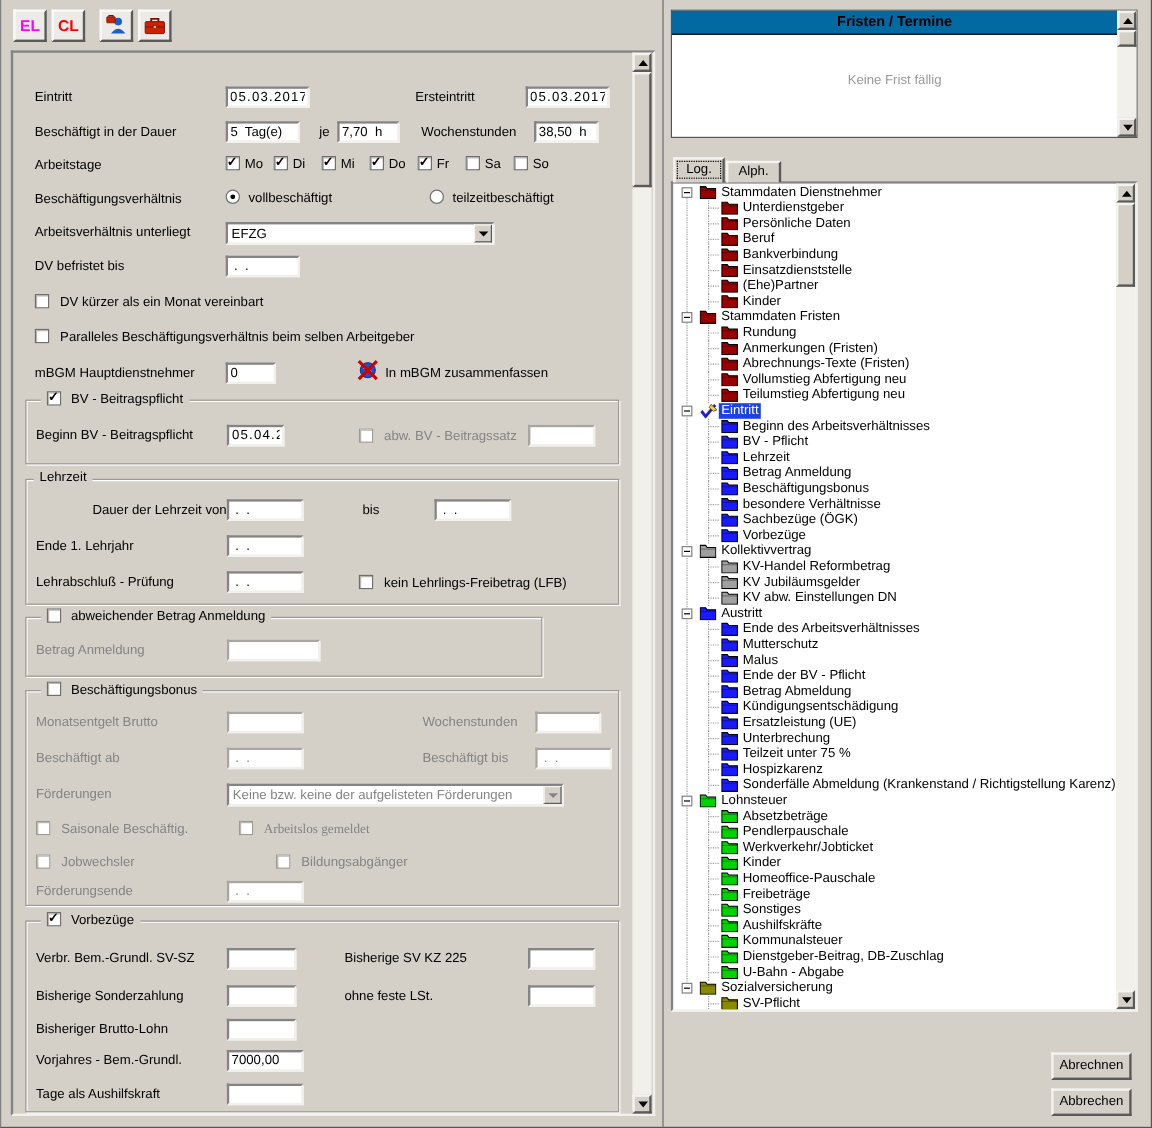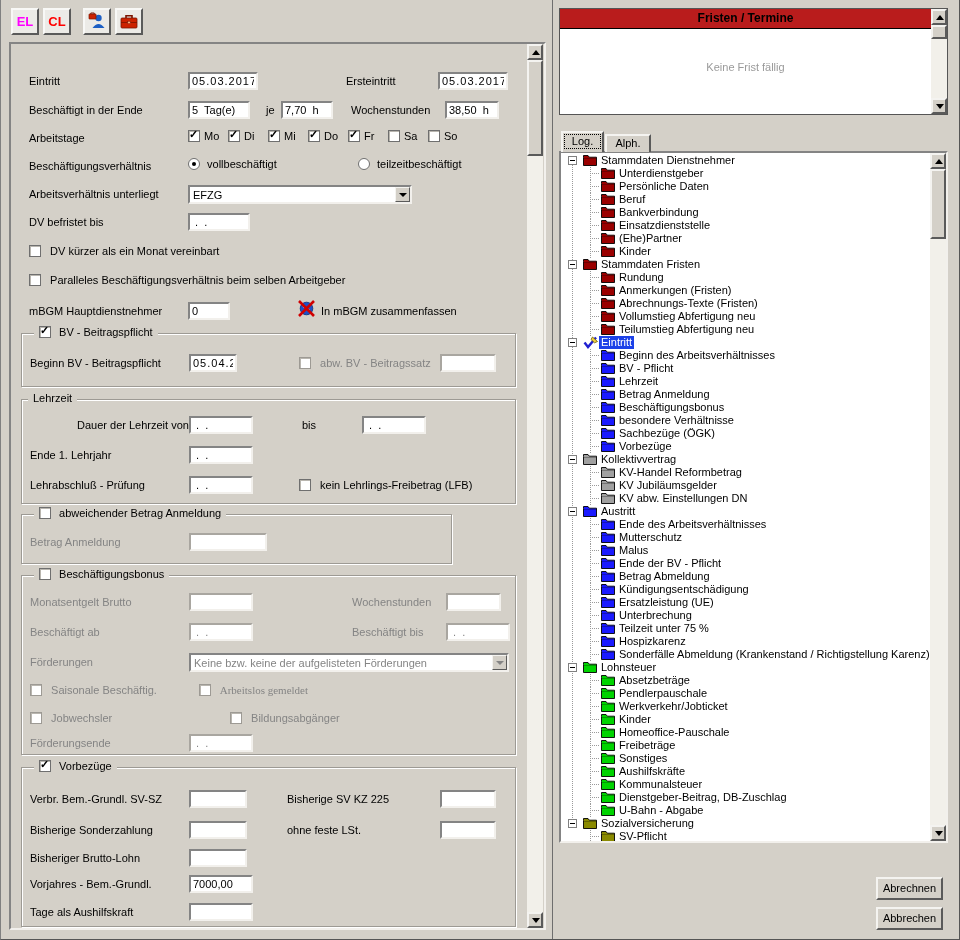--- a/index.html
+++ b/index.html
@@ -154,21 +154,21 @@
   </div>
 </div>
 
 <div class="abs" style="left:8px;top:42px;width:537px;height:888px;border:2px solid;border-color:#848484 #f2f0ec #f2f0ec #848484;background:#d4d0c8;">
 
   <span class="lbl" style="left:18px;top:31px;">Eintritt</span>
   <input class="field dfield" readonly="" style="left: 177px; top: 28px; width: 70px;" value="05.03.2017">
   <span class="lbl" style="left:335px;top:31px;">Ersteintritt</span>
   <input class="field dfield" readonly="" style="left: 427px; top: 28px; width: 70px;" value="05.03.2017">
 
-  <span class="lbl" style="left:18px;top:60px;">Beschäftigt in der Ende</span>
+  <span class="lbl" style="left:18px;top:60px;">Beschäftigt in der Dauer</span>
   <input class="field" readonly="" style="left: 177px; top: 57px; width: 62px;" value="5  Tag(e)">
   <span class="lbl" style="left:255px;top:60px;">je</span>
   <input class="field" readonly="" style="left: 270px; top: 57px; width: 52px;" value="7,70  h">
   <span class="lbl" style="left:340px;top:60px;">Wochenstunden</span>
   <input class="field" readonly="" style="left: 434px; top: 57px; width: 54px;" value="38,50  h">
 
   <span class="lbl" style="left:18px;top:88px;">Arbeitstage</span>
   <div class="abs" id="daysrow" style="left:177px;top:86px;width:320px;height:16px;">
       <span style="position: absolute; left: 0px; top: 0px;"><span class="cb on"></span><span style="margin-left: 4px;">Mo</span></span>
       <span style="position: absolute; left: 40px; top: 0px;"><span class="cb on"></span><span style="margin-left: 4px;">Di</span></span>
@@ -265,21 +265,21 @@
     </span>
     <span class="lbl dis" style="left:8px;top:20px;">Monatsentgelt Brutto</span>
     <input class="field disab" readonly="" style="left: 167px; top: 17px; width: 64px;">
     <span class="lbl dis" style="left:330px;top:20px;">Wochenstunden</span>
     <input class="field disab" readonly="" style="left: 424px; top: 17px; width: 55px;">
     <span class="lbl dis" style="left:8px;top:50px;">Beschäftigt ab</span>
     <input class="field disab" readonly="" style="left: 167px; top: 47px; width: 64px;" value=" .  .">
     <span class="lbl dis" style="left:330px;top:50px;">Beschäftigt bis</span>
     <input class="field disab" readonly="" style="left: 424px; top: 47px; width: 64px;" value=" .  .">
     <span class="lbl dis" style="left:8px;top:80px;">Förderungen</span>
-    <div class="combo disab" style="left:167px;top:77px;width:320px;text-align:right;">
+    <div class="combo disab" style="left:167px;top:77px;width:281px;text-align:right;">
       <span class="cval">Keine bzw. keine der aufgelisteten Förderungen</span>
       <span class="cbtn"></span>
     </div>
     <span class="abs" style="left:8px;top:108px;">
       <span class="cb disab"></span>
       <span class="dis" style="margin-left:6px;">Saisonale Beschäftig.</span>
     </span>
     <span class="abs" style="left:177px;top:108px;font-family:Liberation Serif, serif;">
       <span class="cb disab"></span>
       <span class="dis" style="margin-left:6px;">Arbeitslos gemeldet</span>
@@ -319,21 +319,21 @@
 
   <div class="sbtrack" style="left:516px;top:0;width:16px;height:884px;"></div>
   <div class="sbtn up" style="left:516px;top:0;"></div>
   <div class="sthumb" style="left:516px;top:16px;height:96px;"></div>
   <div class="sbtn dn" style="left:516px;top:868px;"></div>
 </div>
 
 <div class="abs" style="left:551px;top:0;width:1px;height:940px;background:#6e6e6e;"></div>
 
 <div class="abs" style="left:558px;top:8px;width:389px;height:107px;background:#fff;border:1px solid #555;">
-  <div class="abs" style="left:0;top:0;right:16px;height:20px;background:#b91c1c;border-bottom:1px solid #000;text-align:center;font-weight:bold;font-size:12px;line-height:19px;">
+  <div class="abs" style="left:0;top:0;right:16px;height:20px;background:#0369a1;border-bottom:1px solid #000;text-align:center;font-weight:bold;font-size:12px;line-height:19px;">
     <span>Fristen / Termine</span>
   </div>
   <div class="abs" style="left:0;right:16px;top:52px;text-align:center;color:#9a9a9a;">Keine Frist fällig</div>
   <div class="sbtrack" style="right:0;top:0;width:16px;height:105px;"></div>
   <div class="sbtn up" style="right:0;top:0;"></div>
   <div class="sthumb" style="right:0;top:16px;height:14px;"></div>
   <div class="sbtn dn" style="right:0;top:89px;"></div>
 </div>
 
 <div class="tab sel" style="left:560px;top:131px;width:43px;height:21px;line-height:17px;z-index:2;">Log.</div>

